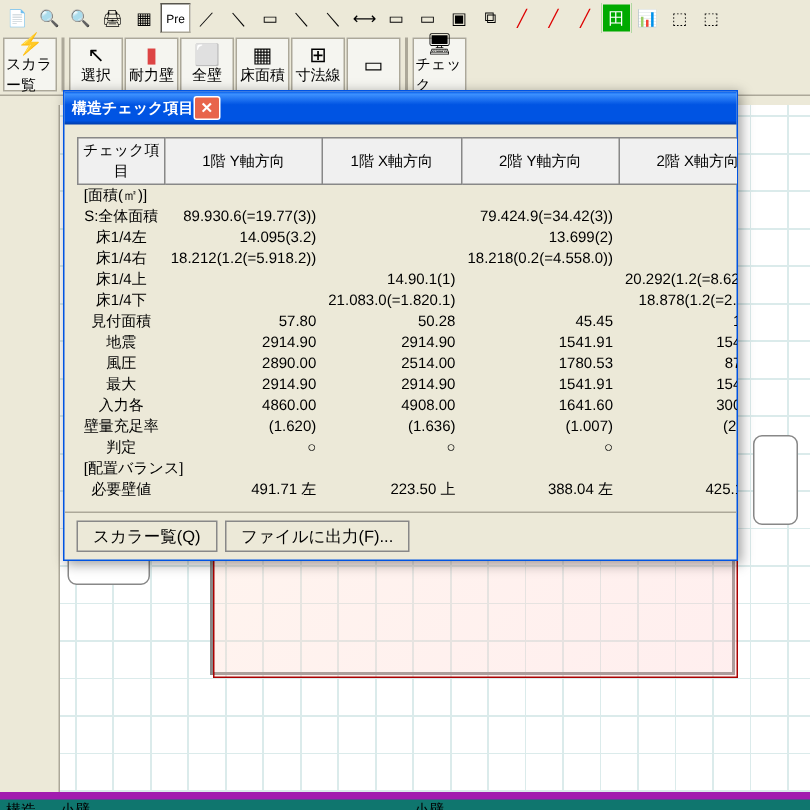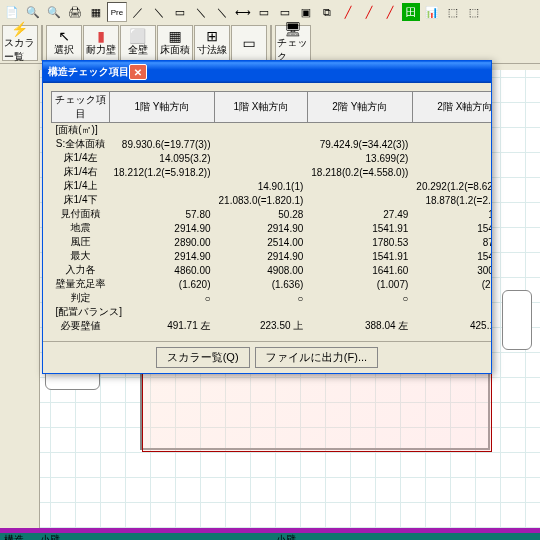--- a/index.html
+++ b/index.html
@@ -24,21 +24,21 @@
 .dialog{position:absolute;left:42px;top:60px;width:450px;background:#ece9d8;border:1px solid #0054e3;box-shadow:2px 2px 8px rgba(0,0,0,0.4);z-index:100}
 .titlebar{background:linear-gradient(180deg,#0058e6 0%,#3d91ff 8%,#0054e3 40%,#0054e3 88%,#003ba8 100%);color:#fff;padding:3px 5px;display:flex;align-items:center;font-size:11px;font-weight:bold}
 .titlebar-btns{display:flex;gap:2px}
 .tbar-btn{width:18px;height:16px;background:#e8644a;border:1px solid #fff;color:#fff;display:flex;align-items:center;justify-content:center;font-size:10px;cursor:pointer;border-radius:2px}
 .dialog-body{padding:8px;max-height:260px;overflow:auto}
 .data-table{width:100%;border-collapse:collapse;font-size:9px}
 .data-table th{text-align:center;border:1px solid #888;padding:1px 2px;background:#f0f0f0;font-weight:normal}
 .data-table td{text-align:right;border:none;padding:0 4px;white-space:nowrap}
 .data-table td:first-child{text-align:center}
 .section-hdr{font-weight:normal;text-align:left!important}
-.dialog-footer{padding:5px 8px;display:flex;justify-content:center;gap:5px;border-top:1px solid #aca899}
+.dialog-footer{padding:5px 8px;display:flex;justify-content:flex-start;gap:5px;border-top:1px solid #aca899}
 .btn{padding:2px 10px;background:#ece9d8;border:1px solid #888;cursor:pointer;font-size:11px;min-width:75px}
 .left-panel{position:absolute;left:0;top:70px;width:40px;bottom:12px;background:#ece9d8;border-right:1px solid #aca899}
 .status{position:absolute;bottom:0;left:0;right:0;height:12px;background:#0f766e;border-top:5px solid #a21caf;font-size:9px;padding:0 4px;display:flex;gap:16px}
 </style>
 </head>
 <body>
 
 <div class="toolbar">
  <div class="toolbar-row">
   <span class="tbtn">📄</span>
@@ -170,21 +170,21 @@
             <td>床1/4下</td>
             <td></td>
             <td>21.083.0(=1.820.1)</td>
             <td></td>
             <td>18.878(1.2(=2.211))</td>
           </tr>
           <tr>
             <td>見付面積</td>
             <td>57.80</td>
             <td>50.28</td>
-            <td>27.49</td>
+            <td>45.45</td>
             <td>17.14</td>
           </tr>
           <tr>
             <td>地震</td>
             <td>2914.90</td>
             <td>2914.90</td>
             <td>1541.91</td>
             <td>1541.91</td>
           </tr>
           <tr>

